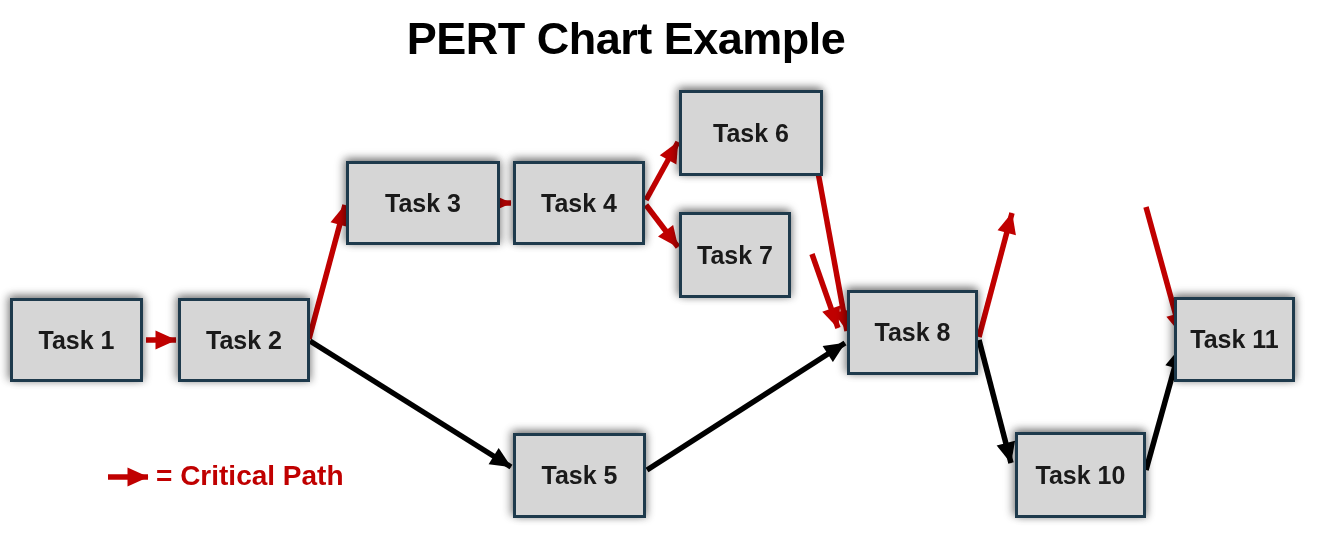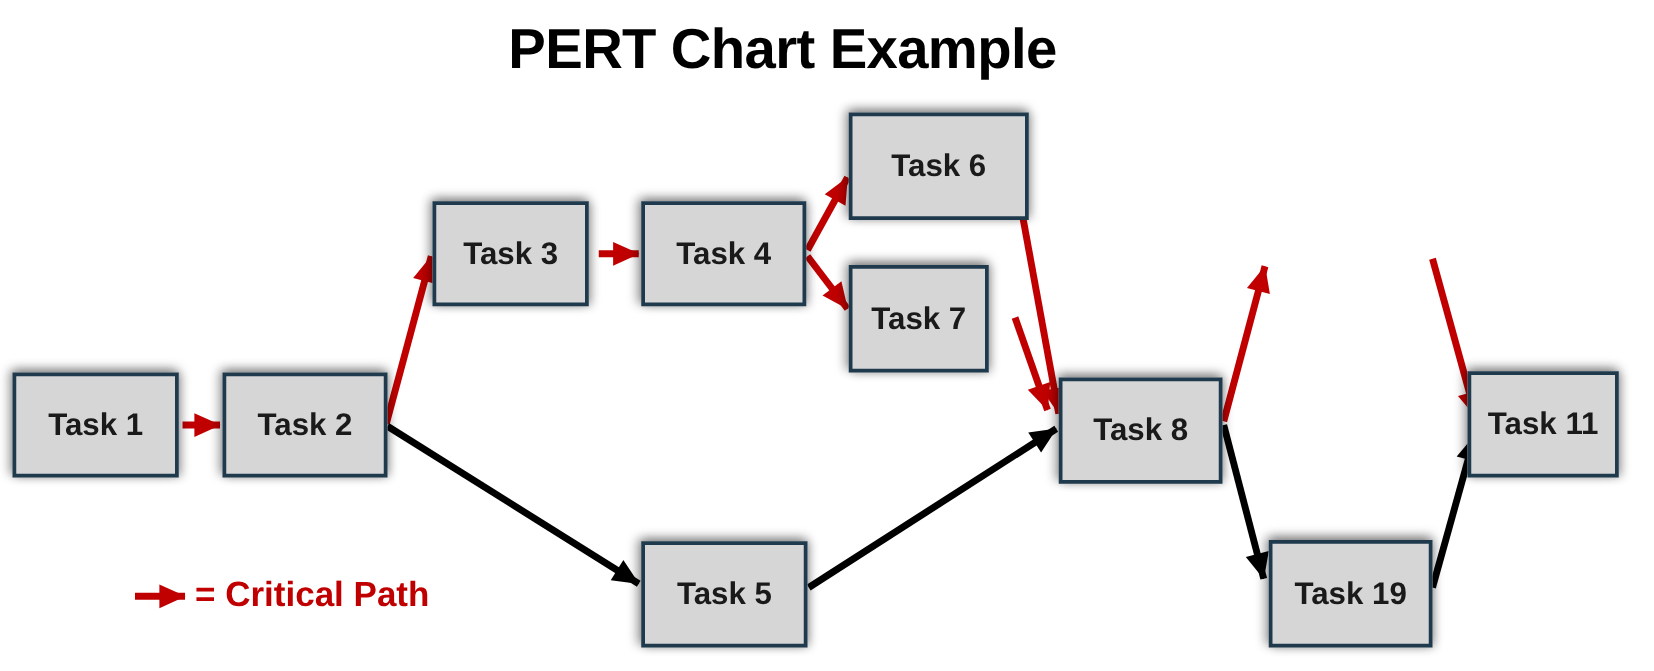--- a/index.html
+++ b/index.html
@@ -94,40 +94,40 @@
     <line x1="1146" y1="470" x2="1180" y2="348" stroke="#000000" marker-end="url(#arrow-normal)"></line>
     <line x1="108" y1="477" x2="148" y2="477" stroke="#C00000" marker-end="url(#arrow-critical)"></line>
   </svg>
 
   <div class="node" style="left: 10px; top: 298px; width: 133px; height: 84px;">
     <span class="node-label">Task 1</span>
   </div>
   <div class="node" style="left: 178px; top: 298px; width: 132px; height: 84px;">
     <span class="node-label">Task 2</span>
   </div>
-  <div class="node" style="left: 346px; top: 161px; width: 125px; height: 84px;">
+  <div class="node" style="left: 346px; top: 161px; width: 154px; height: 84px;">
     <span class="node-label">Task 3</span>
   </div>
   <div class="node" style="left: 513px; top: 161px; width: 132px; height: 84px;">
     <span class="node-label">Task 4</span>
   </div>
   <div class="node" style="left: 513px; top: 433px; width: 133px; height: 85px;">
     <span class="node-label">Task 5</span>
   </div>
   <div class="node" style="left: 679px; top: 90px; width: 144px; height: 86px;">
     <span class="node-label">Task 6</span>
   </div>
   <div class="node" style="left: 679px; top: 212px; width: 112px; height: 86px;">
     <span class="node-label">Task 7</span>
   </div>
-  <div class="node" style="left: 847px; top: 302px; width: 131px; height: 85px;">
+  <div class="node" style="left: 847px; top: 290px; width: 131px; height: 85px;">
     <span class="node-label">Task 8</span>
   </div>
   <div class="node" style="left: 1015px; top: 432px; width: 131px; height: 86px;">
-    <span class="node-label">Task 19</span>
+    <span class="node-label">Task 10</span>
   </div>
   <div class="node" style="left: 1174px; top: 297px; width: 121px; height: 85px;">
     <span class="node-label">Task 11</span>
   </div>
 
   <div class="legend-label">= Critical Path</div>
 
 </div>
 
 </body></html>

